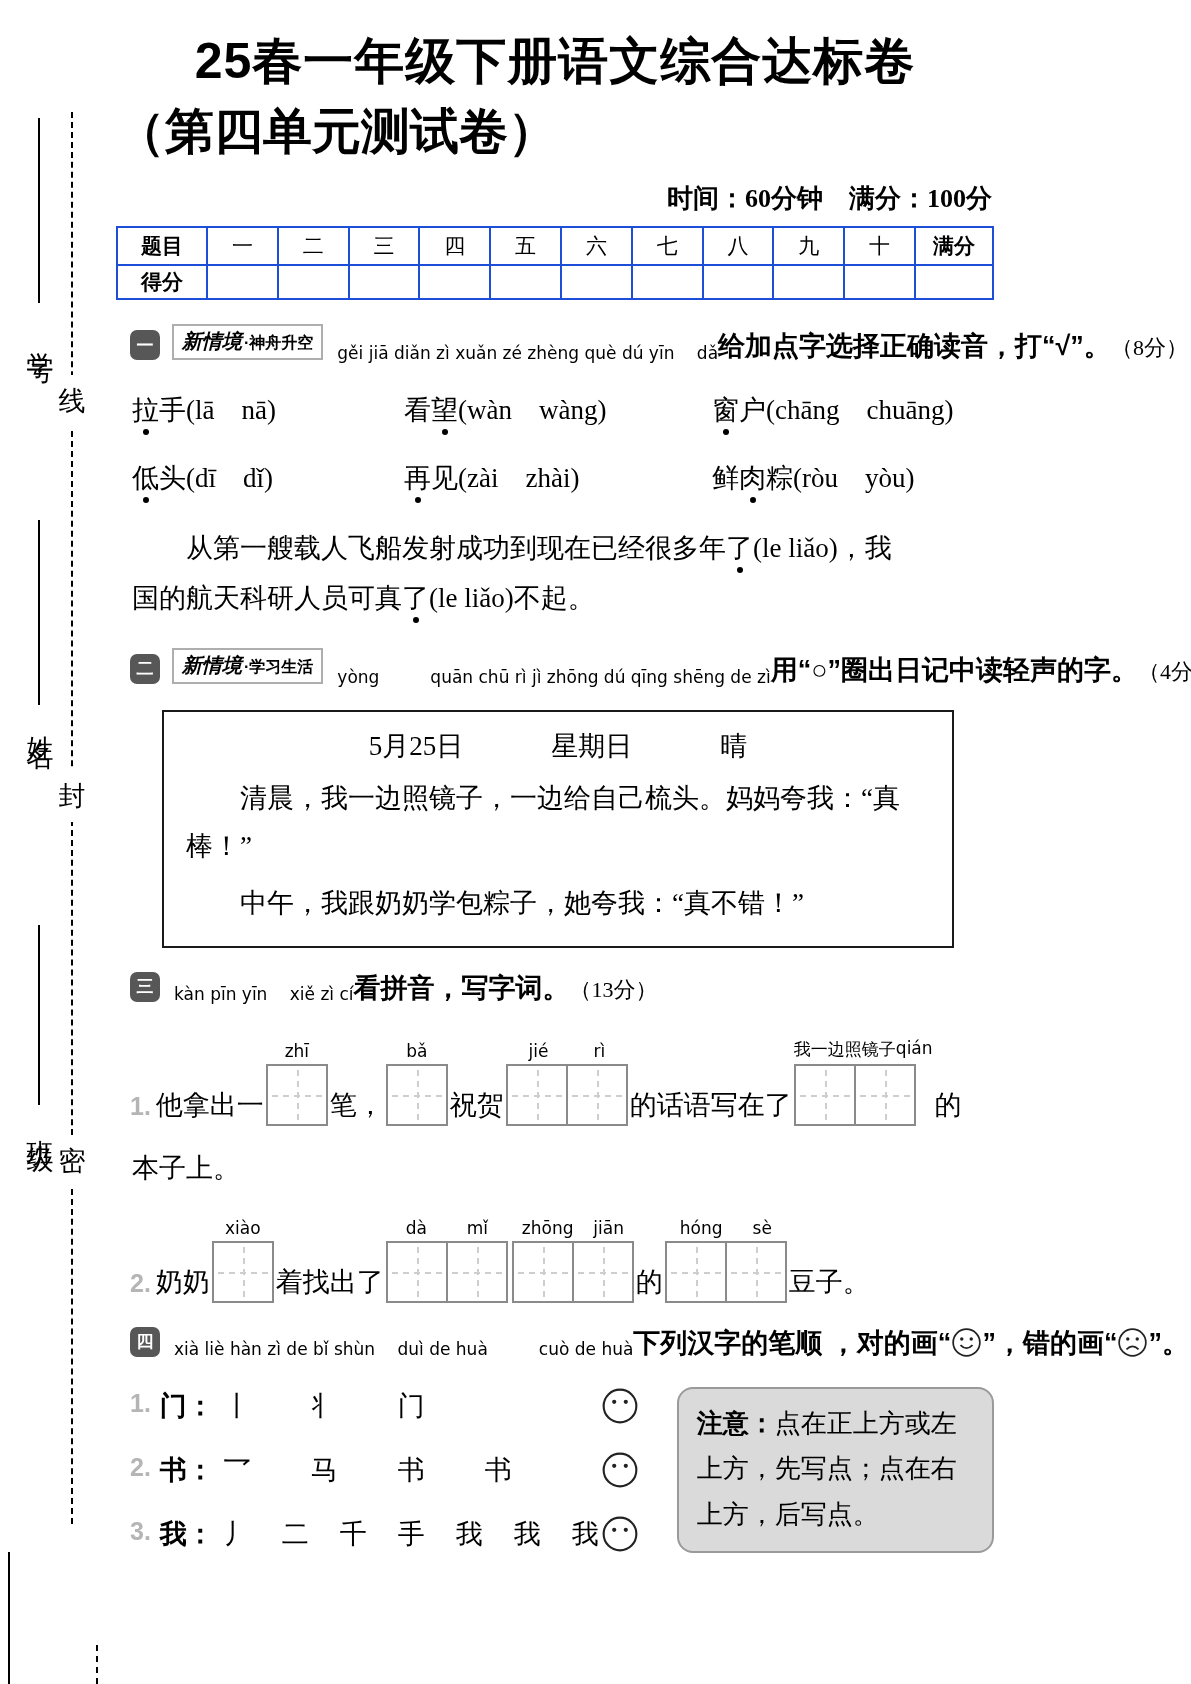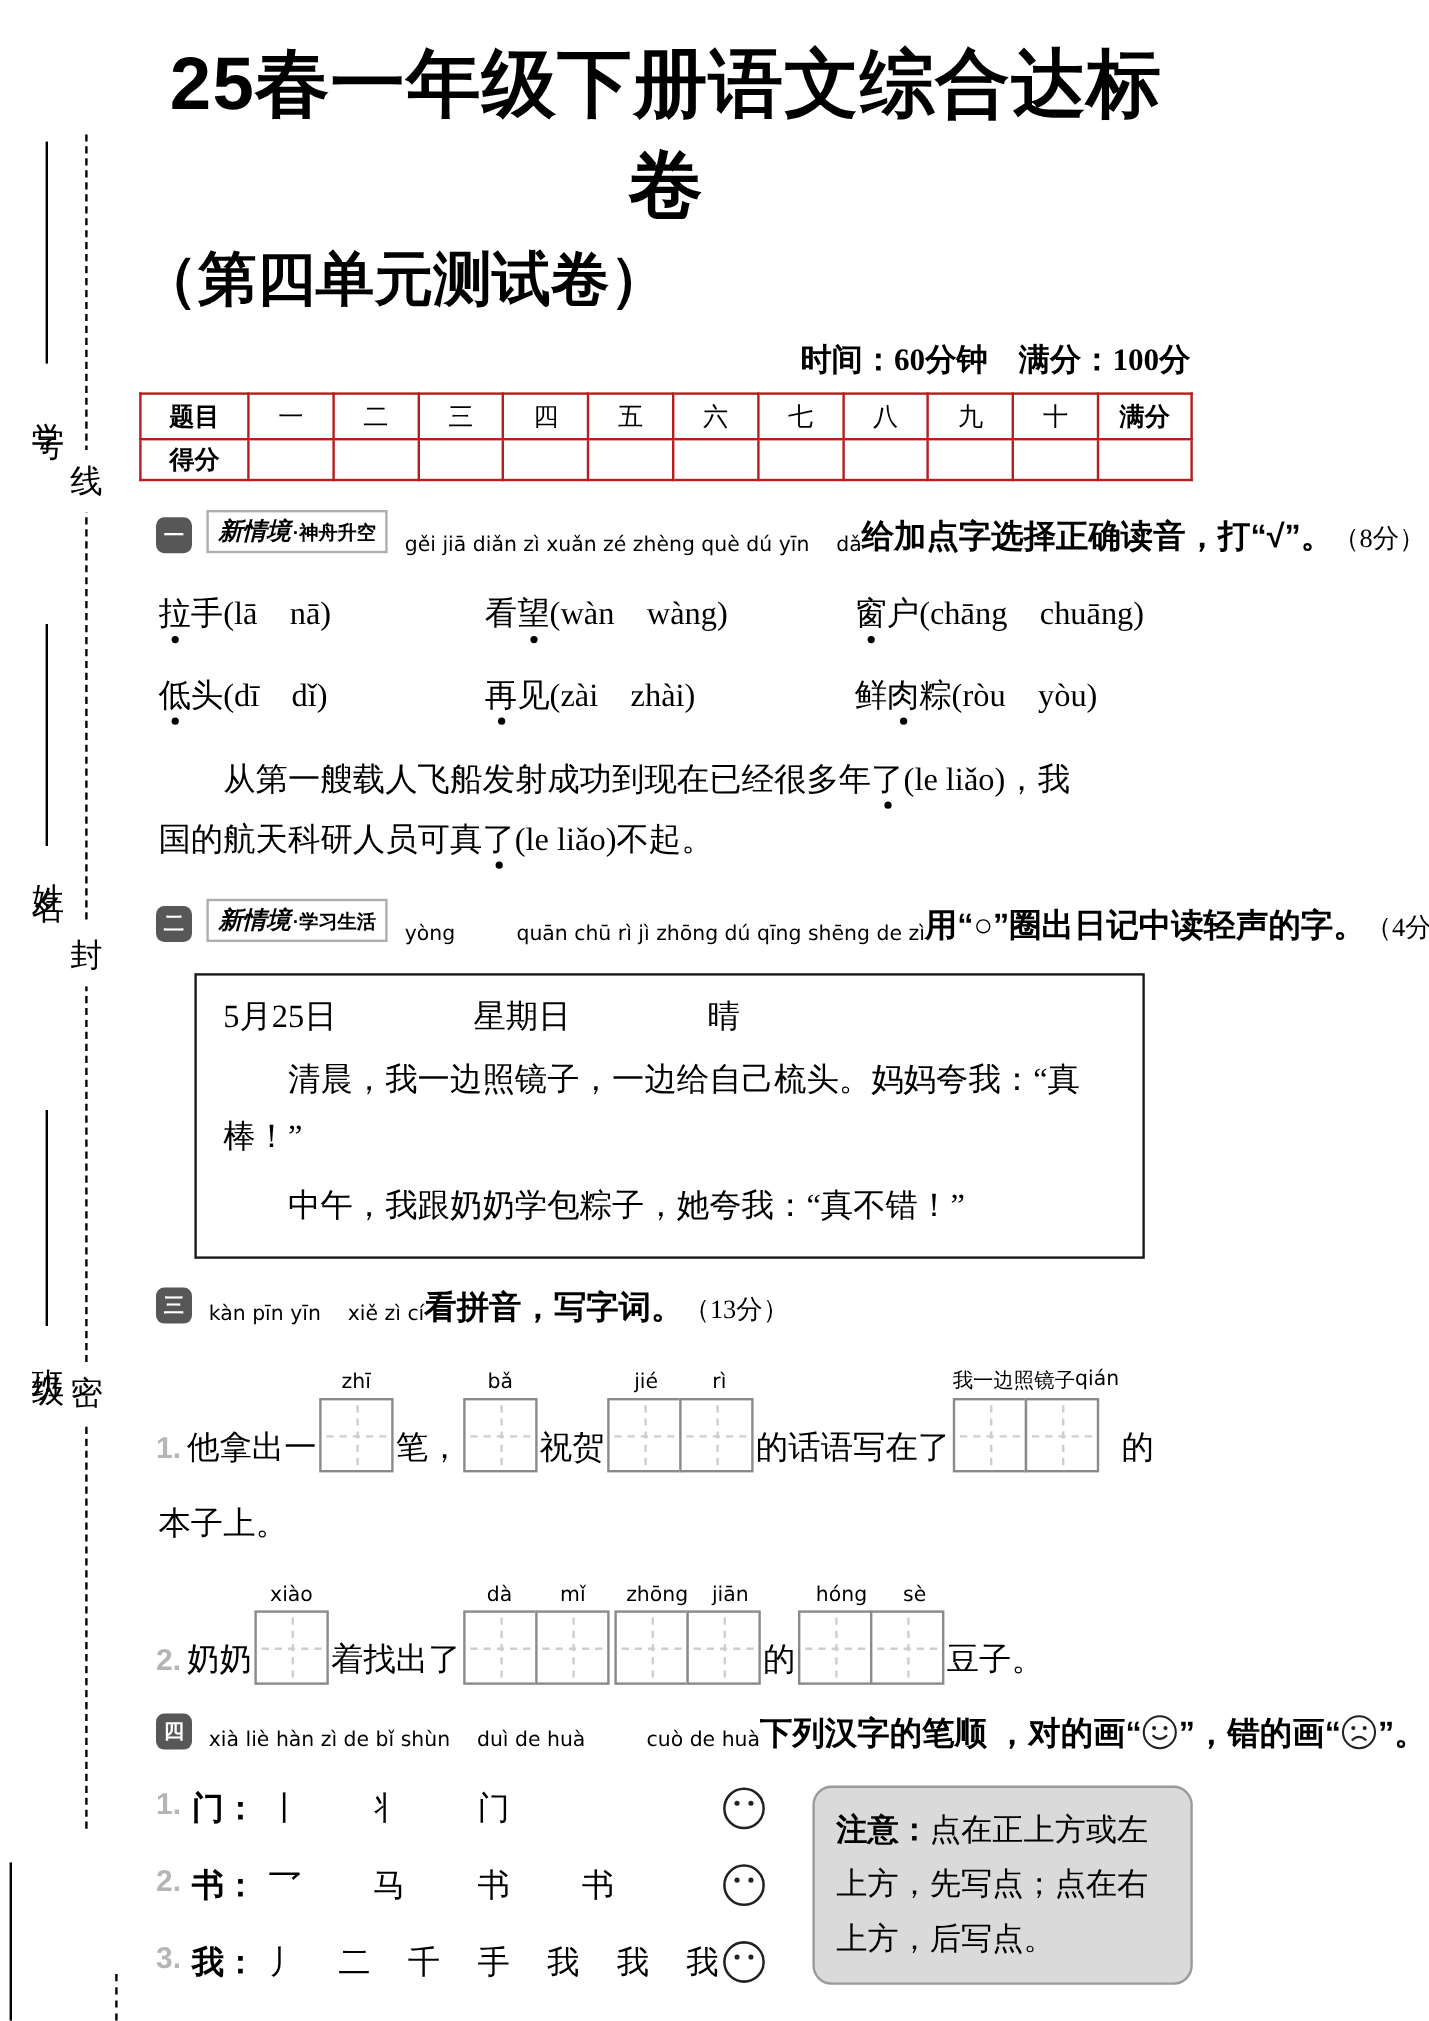--- a/index.html
+++ b/index.html
@@ -13,27 +13,27 @@
             font-size:27px; letter-spacing:7px; }
   .seal-dash { position:absolute; left:71px; top:112px; height:1412px; border-left:2px dashed #000; }
   .seal-char { position:absolute; left:55px; width:34px; text-align:center; font-size:27px;
                background:#fff; padding:8px 0; }
   .corner-left { position:absolute; left:8px; top:1552px; height:132px; border-left:2px solid #000; }
   .corner-dash { position:absolute; left:96px; top:1645px; height:39px; border-left:2px dashed #000; }
 
   
   .content { position:absolute; left:116px; top:28px; width:878px; }
   .title { margin:0; text-align:center; font-family:"Liberation Sans","DejaVu Sans",sans-serif;
-           font-weight:900; font-size:62px; letter-spacing:1px; }
+           font-weight:900; font-size:50px; letter-spacing:1px; }
   .subtitle { margin:4px 0 13px; text-align:left; font-family:"Liberation Sans","DejaVu Sans",sans-serif;
               font-weight:900; font-size:49px; }
   .meta { text-align:right; font-size:26px; font-weight:600; margin:16px 2px 10px; }
 
   .score-table { border-collapse:collapse; width:100%; table-layout:fixed; }
-  .score-table td { border:2px solid #b91c1c; text-align:center; font-size:21px; height:38px; padding:0; }
+  .score-table td { border:2px solid #1d4ed8; text-align:center; font-size:21px; height:38px; padding:0; }
   .score-table tr:last-child td { height:34px; }
   .score-table .hd { font-weight:700; }
 
   .q-header { display:flex; align-items:flex-end; gap:12px; margin:24px 0 0 14px; }
   .q-badge { flex:0 0 auto; width:30px; height:30px; border-radius:7px; background:#575757; color:#fff;
              font-family:"Liberation Sans","DejaVu Sans",sans-serif; font-weight:700; font-size:17px;
              display:flex; align-items:center; justify-content:center; margin-bottom:4px; }
   .q-tag { flex:0 0 auto; display:inline-flex; align-items:baseline; border:2px solid #aeaeae;
            border-radius:0; padding:2px 8px 3px; margin-bottom:4px; background:#fff;
            font-family:"Liberation Sans","DejaVu Sans",sans-serif; }
@@ -48,21 +48,21 @@
 
   .word-grid { display:grid; grid-template-columns:272px 308px auto; row-gap:32px;
                margin:28px 0 0 16px; font-size:27px; }
   .dot { position:relative; }
   .dot::after { content:""; position:absolute; left:50%; bottom:-10px; transform:translateX(-50%);
                 width:6px; height:6px; border-radius:50%; background:#000; }
   .passage { margin:28px 4px 0 16px; font-size:27px; line-height:1.85; text-indent:2em; }
 
   .diary { border:2px solid #1a1a1a; margin:22px 0 0 46px; width:792px; padding:14px 22px 18px;
            font-size:27px; }
-  .diary-date { display:flex; gap:114px; margin:2px 0 10px; }
+  .diary-date { display:flex; justify-content:center; gap:88px; margin:2px 0 10px; }
   .diary p { margin:8px 0 0; text-indent:2em; line-height:1.8; }
 
   .fill-line { display:flex; align-items:flex-end; margin:32px 0 0 14px; font-size:27px; white-space:nowrap; }
   .fill-parts { display:flex; align-items:flex-end; }
   .item-num { font-family:"Liberation Sans","DejaVu Sans",sans-serif; color:#b5b5b5; font-weight:700;
               font-size:25px; padding-bottom:5px; margin-right:5px; }
   .fill-text { padding-bottom:3px; }
   .box-group { display:inline-flex; flex-direction:column; align-items:stretch; margin:0 2px; }
   .box-pinyin { display:flex; justify-content:space-around; font-family:"DejaVu Sans",sans-serif;
                 font-size:17px; margin-bottom:3px; }

